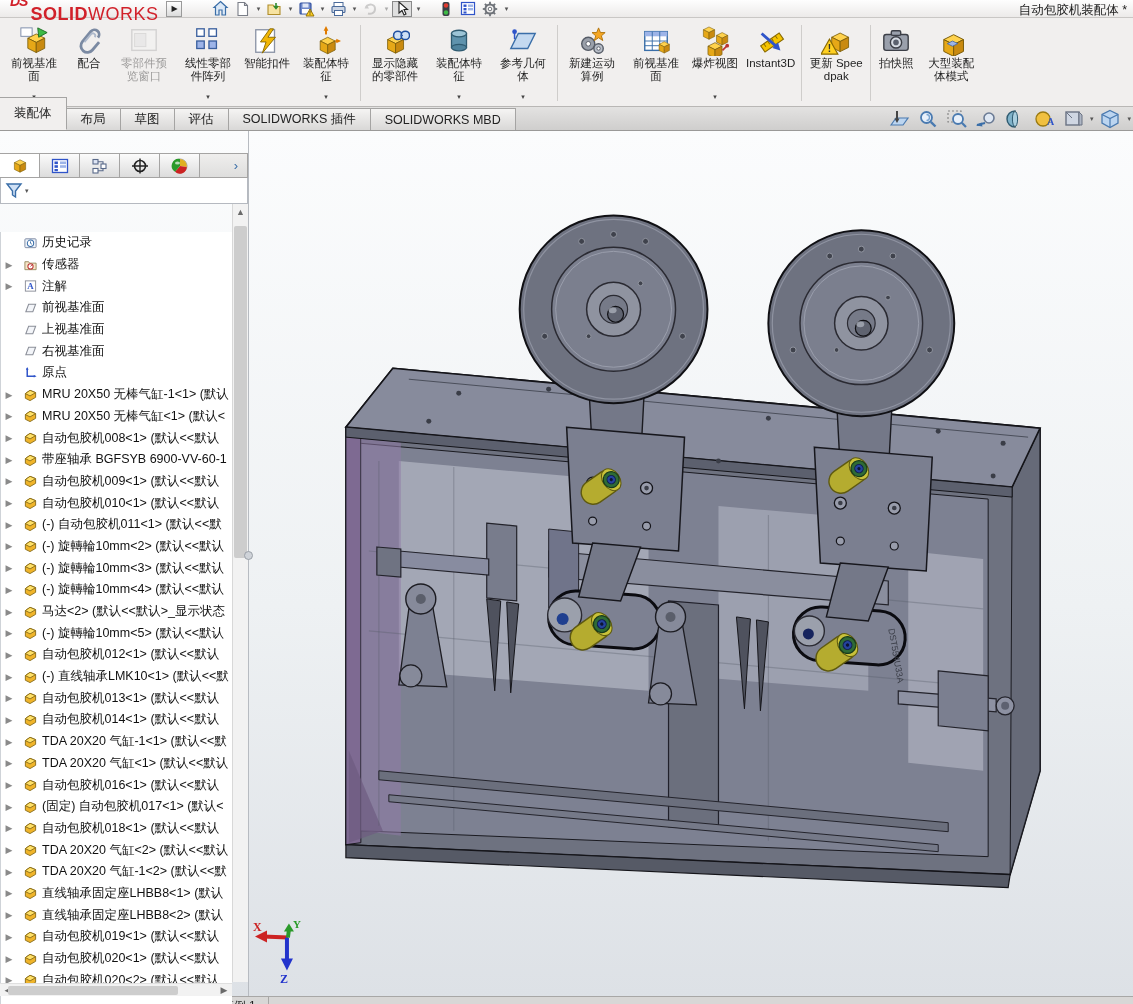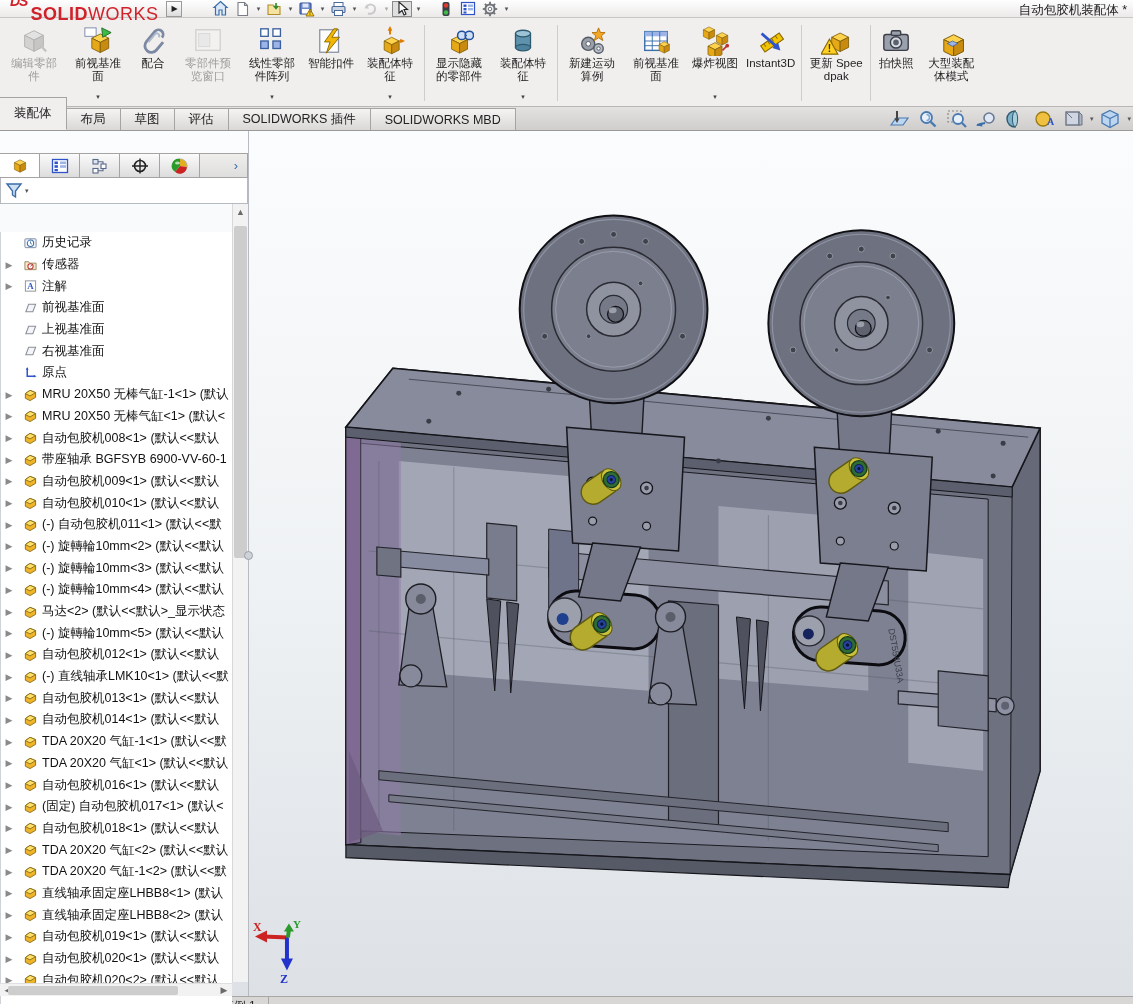--- a/index.html
+++ b/index.html
@@ -227,27 +227,20 @@
             <path d="M4.5,11.5 L2.9,13.1"></path>
           </g>
         </svg>
     </div>
     <div class="qdrop">▾</div>
   </div>
   <div class="wintitle">自动包胶机装配体 *</div>
 </div>
 
 <div class="ribbon">
-  <div class="rbtn disabled">
-    <svg class="ricon" viewBox="0 0 32 32">
-        <use href="#sym-cube"></use>
-        <path d="M22,20 L29,27" stroke="#888" stroke-width="2.5"></path>
-      </svg>
-    <span class="rlabel">编辑零部件</span>
-  </div>
   <div class="rbtn">
     <svg class="ricon" viewBox="0 0 32 32">
         <rect x="2" y="2" width="12" height="9" fill="#fff" stroke="#7a8aa8"></rect>
         <use href="#sym-cube" transform="translate(4,4) scale(.9)"></use>
         <polygon points="20,2 30,7 21,12" fill="#3dbb46" stroke="#1c6e22"></polygon>
       </svg>
     <span class="rlabel">前视基准面</span>
     <span class="rdrop">▾</span>
   </div>
   <div class="rbtn">
@@ -308,20 +301,29 @@
       </svg>
     <span class="rlabel">显示隐藏的零部件</span>
   </div>
   <div class="rbtn">
     <svg class="ricon" viewBox="0 0 32 32">
         <rect x="8" y="8" width="16" height="15" fill="#5f93ad" stroke="#2e5a70" stroke-width="1.4"></rect>
         <ellipse cx="16" cy="8" rx="8" ry="3.5" fill="#9cc4d6" stroke="#2e5a70" stroke-width="1.4"></ellipse>
         <ellipse cx="16" cy="23" rx="8" ry="3.5" fill="#4f839d" stroke="#2e5a70" stroke-width="1.4"></ellipse>
       </svg>
     <span class="rlabel">装配体特征</span>
+    <span class="rdrop">▾</span>
+  </div>
+  <div class="rbtn">
+    <svg class="ricon" viewBox="0 0 32 32">
+        <polygon points="3,24 11,8 29,8 21,24" fill="#bcd5f0" fill-opacity=".85" stroke="#3a6ea8" stroke-width="1.5"></polygon>
+        <circle cx="7" cy="6" r="2.5" fill="#2f54c9"></circle>
+        <path d="M7,6 L7,14" stroke="#2f54c9" stroke-width="1.6"></path>
+      </svg>
+    <span class="rlabel">参考几何体</span>
     <span class="rdrop">▾</span>
   </div>
   <div class="rsep"></div>
   <div class="rbtn">
     <svg class="ricon" viewBox="0 0 32 32">
         <circle cx="12" cy="19" r="7" fill="#9aa0aa" stroke="#555b66" stroke-width="1.5"></circle>
         <circle cx="12" cy="19" r="2.5" fill="#fff" stroke="#555b66"></circle>
         <circle cx="23" cy="24" r="5" fill="#b8bec8" stroke="#555b66" stroke-width="1.5"></circle>
         <circle cx="23" cy="24" r="1.8" fill="#fff" stroke="#555b66"></circle>
         <polygon points="23,2 25,7 30,7 26,10.5 27.5,15.5 23,12.5 18.5,15.5 20,10.5 16,7 21,7" fill="#f5a623" stroke="#b0720a" stroke-width="1"></polygon>

